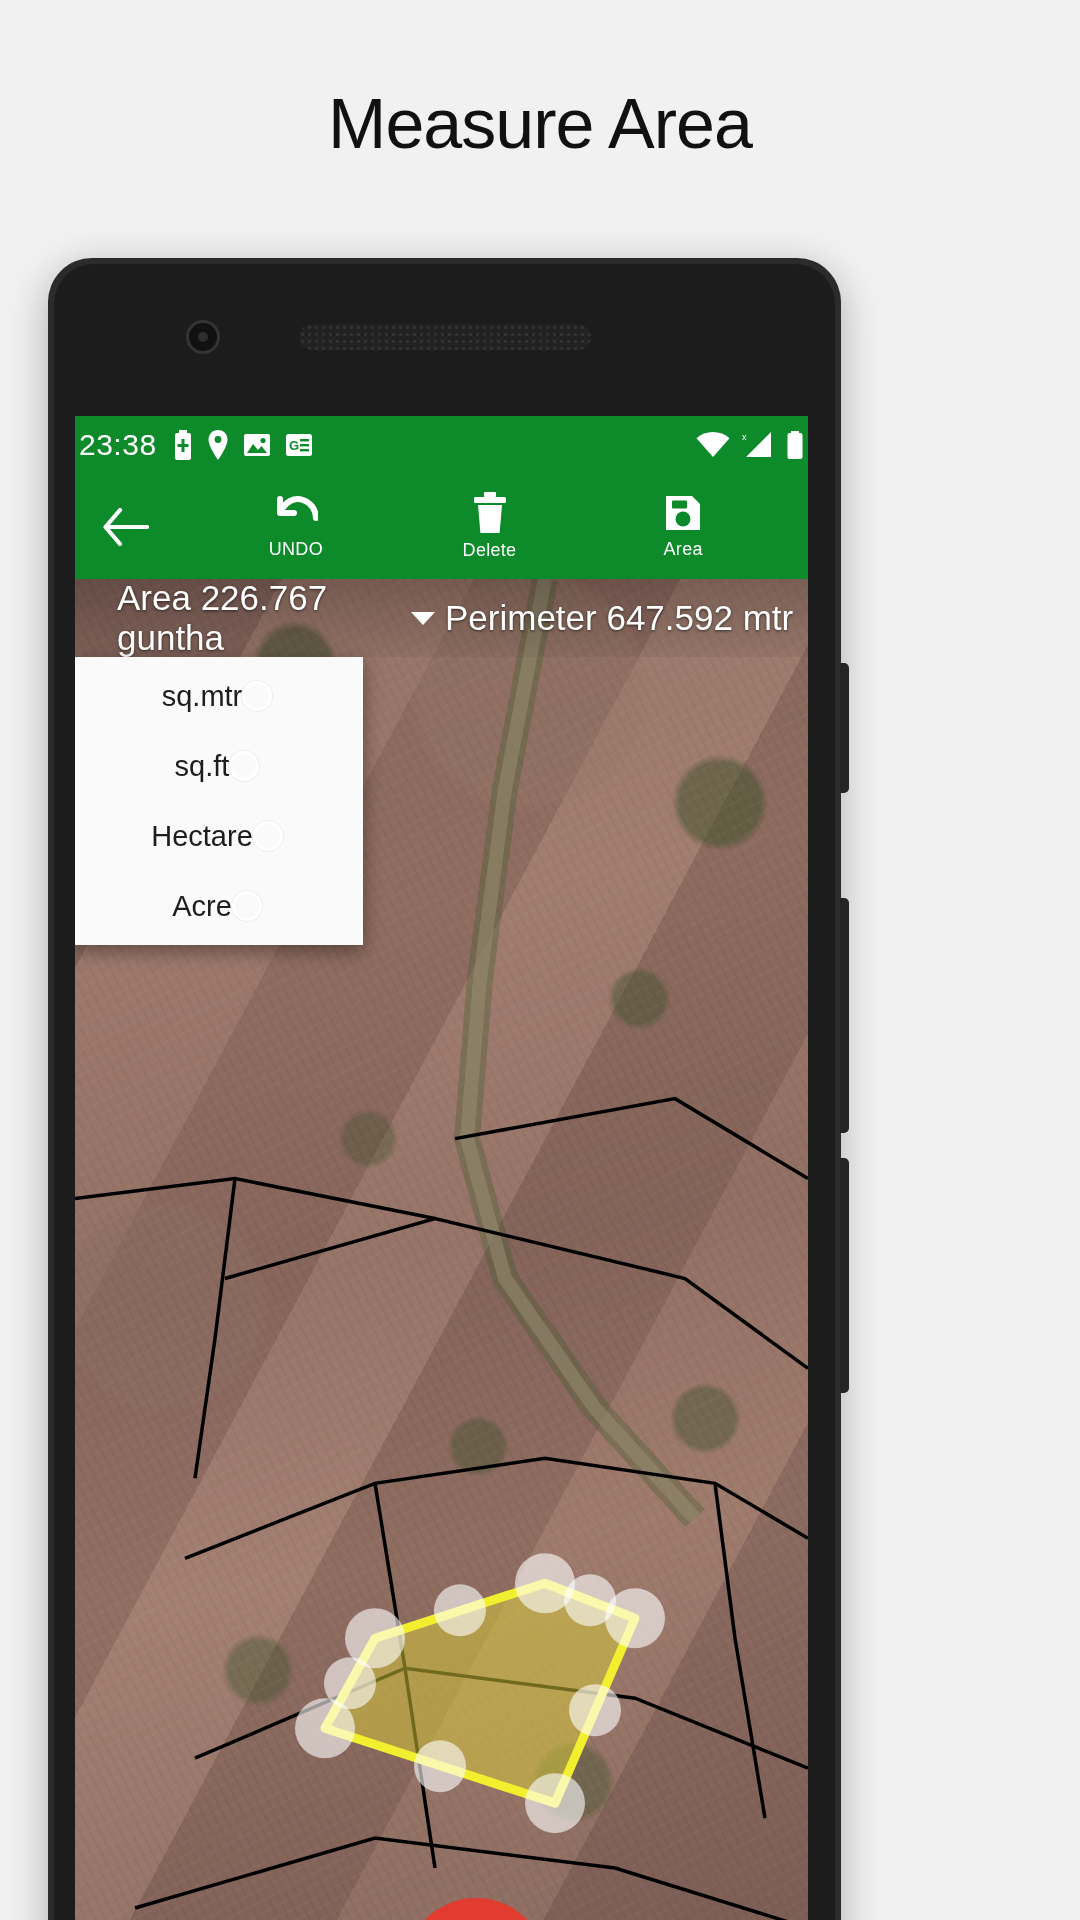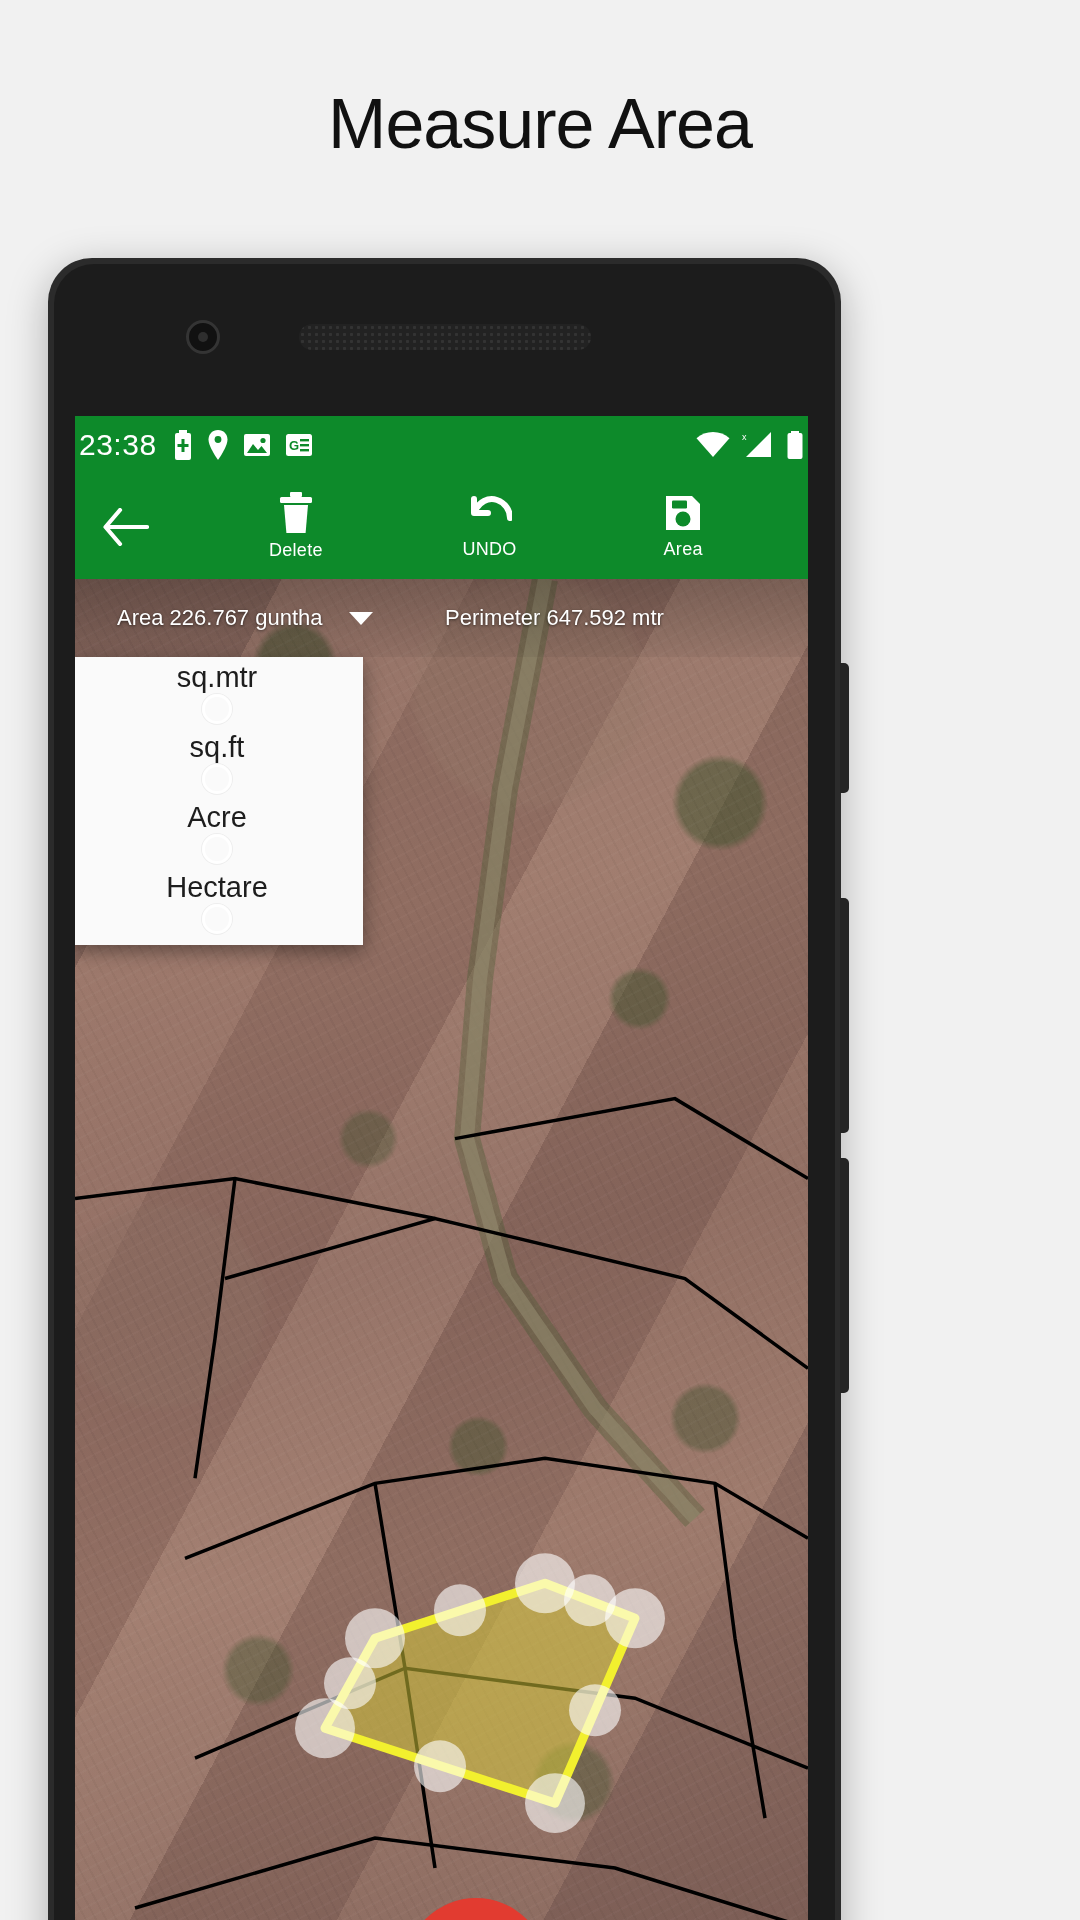--- a/index.html
+++ b/index.html
@@ -190,21 +190,21 @@
 
   
   .measure-bar {
     position: absolute;
     left: 0; right: 0;
     top: 0;
     height: 78px;
     display: flex;
     align-items: center;
     color: #ffffff;
-    font-size: 22px;
+    font-size: 35px;
     background: linear-gradient(180deg, rgba(0,0,0,0.22), rgba(0,0,0,0.05));
     text-shadow: 0 1px 3px rgba(0,0,0,0.6);
   }
   .area-group {
     display: flex;
     align-items: center;
     gap: 26px;
     padding-left: 42px;
     width: 360px;
   }
@@ -224,23 +224,22 @@
     width: 288px;
     background: #fafafa;
     box-shadow: 0 6px 18px rgba(0,0,0,0.4);
     z-index: 6;
     padding: 4px 0;
   }
   .dd-item {
     height: 70px;
     display: flex;
     align-items: center;
-    justify-content: flex-start;
+    justify-content: center;
     padding: 0 28px 0 24px;
-    flex-direction: column;
   }
   .dd-label {
     font-size: 29px;
     color: #1d1d1d;
     font-weight: 400;
   }
   .radio {
     width: 30px; height: 30px;
     border-radius: 50%;
     border: 3px solid rgba(255,255,255,0.85);
@@ -337,34 +336,34 @@
       <div class="toolbar">
 
         <div class="tb-back">
           <svg width="46" height="38" viewBox="0 0 46 38">
             <path d="M17 2L2.5 19 17 36" stroke="#fff" stroke-width="4.2" fill="none" stroke-linecap="round" stroke-linejoin="round"></path>
             <line x1="3.5" y1="19" x2="44" y2="19" stroke="#fff" stroke-width="4.2" stroke-linecap="round"></line>
           </svg>
         </div>
 
         <div class="tb-item">
+          <svg width="44" height="40" viewBox="0 0 44 40">
+            <path d="M6 6v14h14" stroke="#fff" stroke-width="6" fill="none" stroke-linecap="round" stroke-linejoin="round"></path>
+            <path d="M7 18c4-9 13-14 22-11 8 2.6 13 10 13 18" stroke="#fff" stroke-width="6" fill="none" stroke-linecap="round"></path>
+          </svg>
+          <span class="tb-label">UNDO</span>
+        </div>
+
+        <div class="tb-item">
           <svg width="38" height="42" viewBox="0 0 38 42">
             <rect x="13" y="0" width="12" height="5" rx="1" fill="#fff"></rect>
             <rect x="3" y="5" width="32" height="6" rx="1.5" fill="#fff"></rect>
             <path d="M7 13h24l-2.4 28H9.4z" fill="#fff"></path>
           </svg>
           <span class="tb-label">Delete</span>
-        </div>
-
-        <div class="tb-item">
-          <svg width="44" height="40" viewBox="0 0 44 40">
-            <path d="M6 6v14h14" stroke="#fff" stroke-width="6" fill="none" stroke-linecap="round" stroke-linejoin="round"></path>
-            <path d="M7 18c4-9 13-14 22-11 8 2.6 13 10 13 18" stroke="#fff" stroke-width="6" fill="none" stroke-linecap="round"></path>
-          </svg>
-          <span class="tb-label">UNDO</span>
         </div>
 
         <div class="tb-item">
           <svg width="40" height="40" viewBox="0 0 40 40">
             <path d="M3 3h26l8 8v26H3z" fill="#fff"></path>
             <rect x="9" y="7.5" width="15" height="8" rx="1.2" fill="#0d8a2a"></rect>
             <circle cx="20" cy="26" r="7.5" fill="#0d8a2a"></circle>
           </svg>
           <span class="tb-label">Area</span>
         </div>
@@ -419,27 +418,27 @@
         <div class="dropdown">
           <div class="dd-item">
             <span class="dd-label">sq.mtr</span>
             <span class="radio"></span>
           </div>
           <div class="dd-item">
             <span class="dd-label">sq.ft</span>
             <span class="radio"></span>
           </div>
           <div class="dd-item">
+            <span class="dd-label">Hectare</span>
+            <span class="radio"></span>
+          </div>
+          <div class="dd-item">
             <span class="dd-label">Acre</span>
             <span class="radio"></span>
           </div>
-          <div class="dd-item">
-            <span class="dd-label">Hectare</span>
-            <span class="radio"></span>
-          </div>
         </div>
 
         <div class="fab">
           
         </div>
 
       </div>
 
     </div>
 

